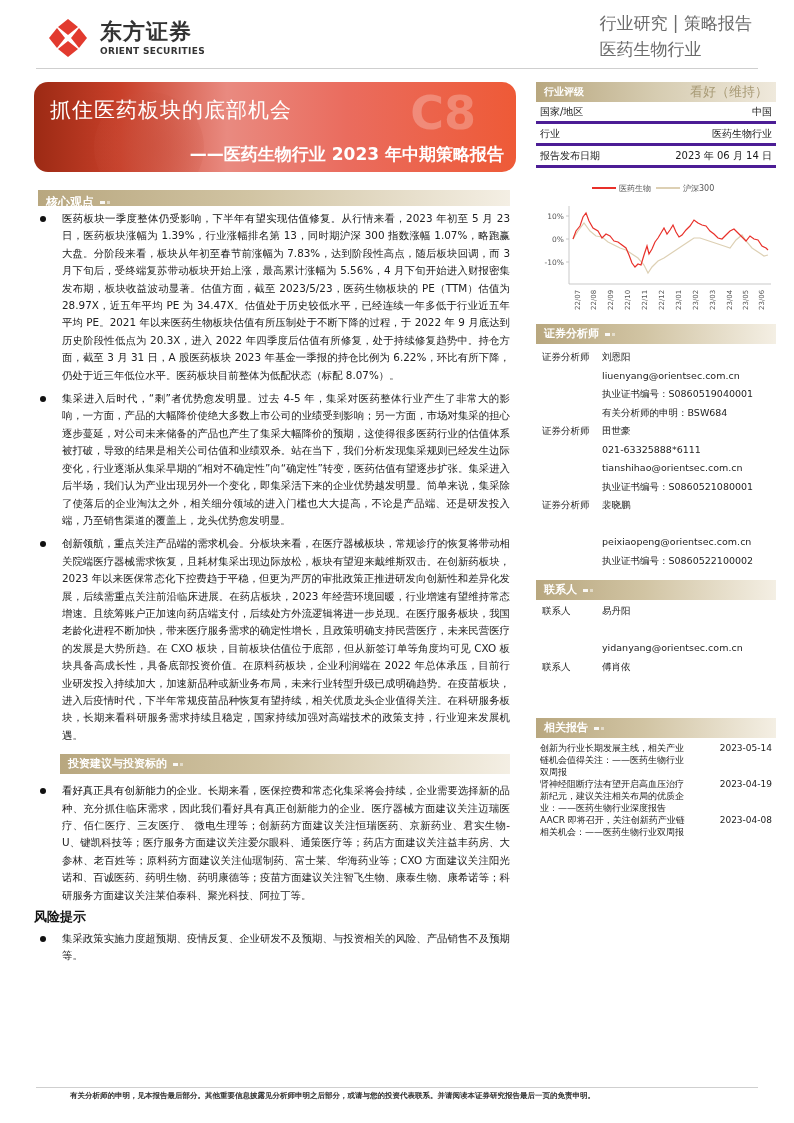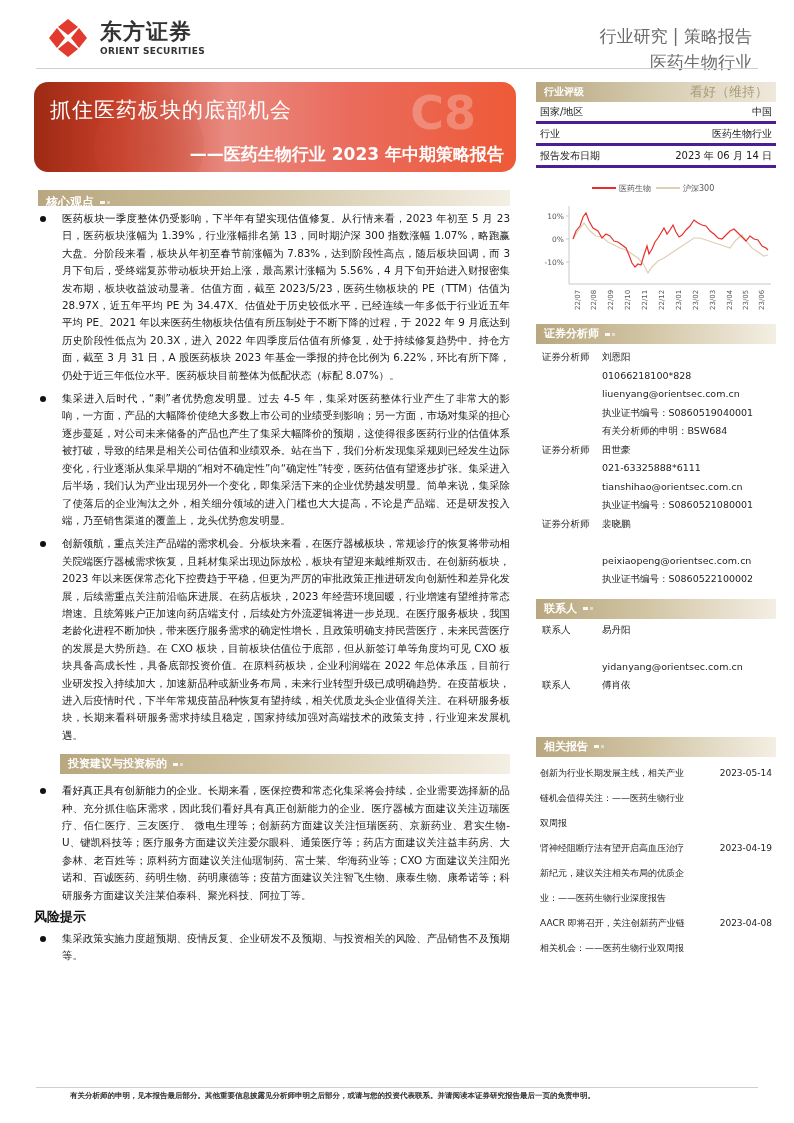--- a/index.html
+++ b/index.html
@@ -5,21 +5,21 @@
   * { margin: 0; padding: 0; box-sizing: border-box; }
   html, body { width: 794px; height: 1123px; background: #ffffff; overflow: hidden; }
   body { position: relative; font-family: "DejaVu Sans", "Liberation Sans", sans-serif; color: #1a1a1a; }
 
   
   .logo { position: absolute; left: 46px; top: 16px; display: flex; align-items: center; }
   .logo-mark { width: 44px; height: 44px; position: relative; }
   .logo-text { margin-left: 10px; }
   .logo-cn { font-size: 22px; font-weight: bold; color: #333; letter-spacing: 1px; line-height: 26px; }
   .logo-en { font-size: 9px; font-weight: bold; color: #333; letter-spacing: 0.3px; line-height: 12px; }
-  .header-right { position: absolute; right: 42px; top: 10px; text-align: right; color: #6b6b6b; margin-top: 13px; }
+  .header-right { position: absolute; right: 42px; top: 10px; text-align: left; color: #6b6b6b; }
   .header-type { font-size: 17px; line-height: 26px; }
   .header-industry { font-size: 17px; line-height: 26px; }
   .header-rule { position: absolute; left: 36px; right: 36px; top: 68px; height: 1px; background: #cfcfcf; }
 
   
   .banner { position: absolute; left: 34px; top: 82px; width: 482px; height: 90px; border-radius: 14px 14px 14px 14px;
     background: linear-gradient(90deg, #9c2a14 0%, #c8402a 18%, #e98a80 40%, #ea6c5e 65%, #ee5a37 100%); overflow: hidden; }
   .banner::before { content: ""; position: absolute; left: 60px; top: 10px; width: 110px; height: 110px; border-radius: 50%;
     background: radial-gradient(circle, rgba(200,80,60,0.5), rgba(200,80,60,0)); }
   .banner-title { position: absolute; left: 16px; top: 14px; font-size: 21px; font-weight: normal; color: #fff; letter-spacing: 1px; }
@@ -50,21 +50,21 @@
   .rating-label { color: #fff; font-size: 10px; font-weight: bold; }
   .rating-value { color: #a89a75; font-size: 13px; }
   .kv { display: flex; justify-content: space-between; font-size: 10px; line-height: 19px; padding: 0 4px; border-bottom: 3px solid #4c1d95; }
   .chart-wrap { margin-top: 8px; position: relative; height: 140px; }
   .analysts { margin-top: 8px; }
   .a-row { display: flex; font-size: 9.5px; line-height: 18.5px; }
   .a-label { width: 66px; padding-left: 6px; color: #222; }
   .a-val { flex: 1; color: #222; }
   .contacts { margin-top: 10px; }
   .related { margin-top: 42px; }
-  .rel-item { display: flex; font-size: 9px; line-height: 25px; padding: 0 4px; }
+  .rel-item { display: flex; font-size: 9px; line-height: 12px; padding: 0 4px; }
   .rel-title { width: 150px; color: #222; }
   .rel-date { flex: 1; text-align: right; color: #222; }
 
   
   .footer-rule { position: absolute; left: 36px; right: 36px; top: 1087px; height: 1px; background: #cfcfcf; }
   .footer-text { position: absolute; left: 70px; top: 1091px; font-size: 7.5px; font-weight: bold; color: #333; }
 </style>
 </head>
 <body>
 
@@ -184,24 +184,20 @@
     <div class="sec-bar">
       <span>证券分析师</span><span class="dots"></span>
     </div>
     <div style="margin-top:4px;">
       <div class="a-row">
           <span class="a-label">证券分析师</span>
           <span class="a-val">刘恩阳</span>
         </div>
       <div class="a-row">
           <span class="a-label"></span>
-          <span class="a-val">01066218100*828</span>
-        </div>
-      <div class="a-row">
-          <span class="a-label"></span>
           <span class="a-val">liuenyang@orientsec.com.cn</span>
         </div>
       <div class="a-row">
           <span class="a-label"></span>
           <span class="a-val">执业证书编号：S0860519040001</span>
         </div>
       <div class="a-row">
           <span class="a-label"></span>
           <span class="a-val">有关分析师的申明：BSW684</span>
         </div>

